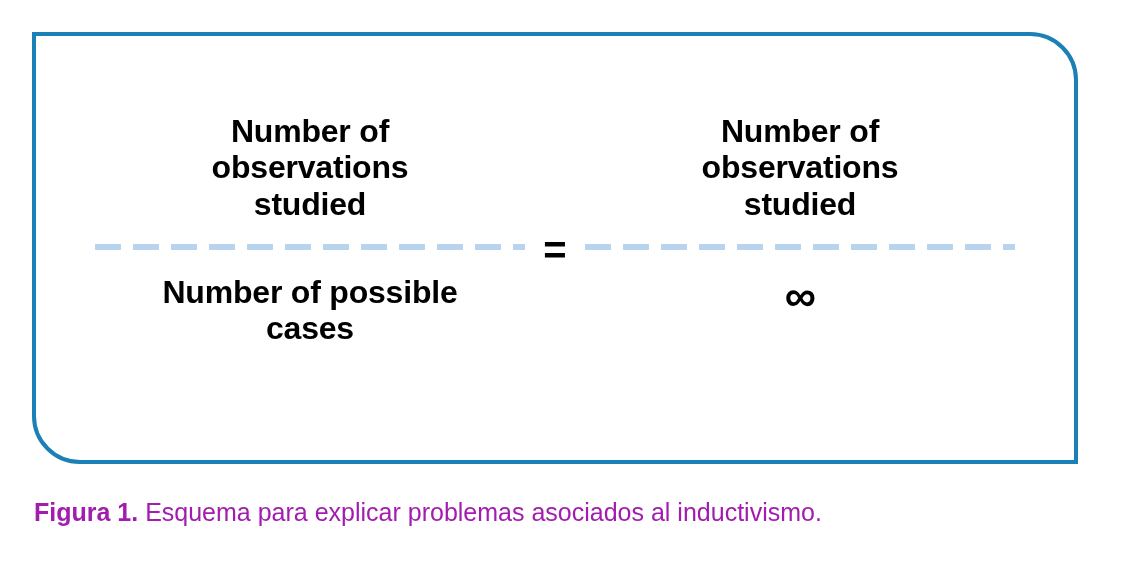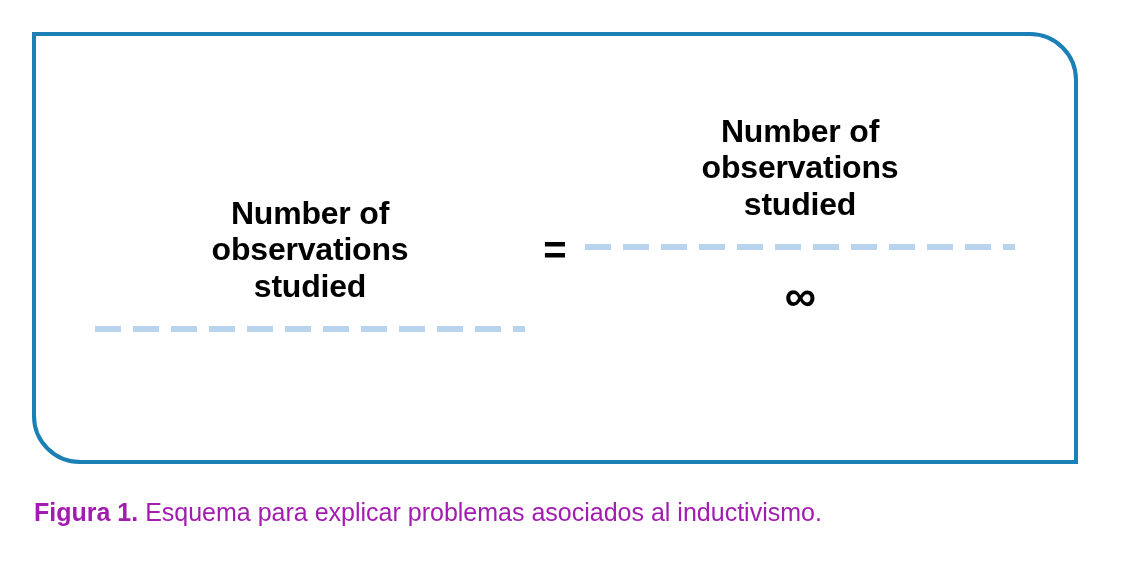--- a/index.html
+++ b/index.html
@@ -130,20 +130,24 @@
   <div class="diagram-box">
     <div class="equation">
 
       <div class="fraction left">
         <div class="numerator">
           <span>Number of</span>
           <span>observations</span>
           <span>studied</span>
         </div>
         <div class="frac-line"></div>
+        <div class="denominator">
+          <span>Number of possible</span>
+          <span>cases</span>
+        </div>
       </div>
 
       <div class="equals-sign">=</div>
 
       <div class="fraction right">
         <div class="numerator">
           <span>Number of</span>
           <span>observations</span>
           <span>studied</span>
         </div>

